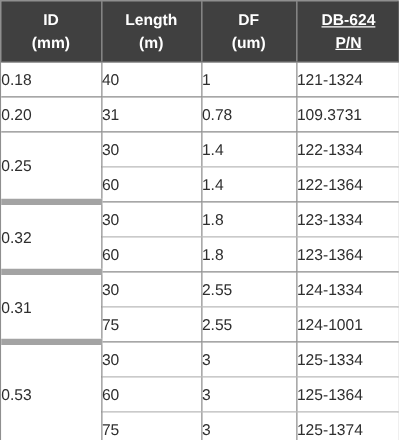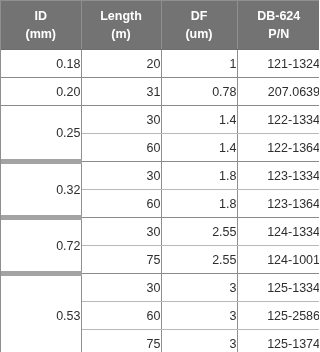--- a/index.html
+++ b/index.html
@@ -18,39 +18,39 @@
     height: 352px;
     border-collapse: collapse;
     table-layout: fixed;
   }
   #spec-table col.c-id     { width: 80px; }
   #spec-table col.c-len    { width: 80px; }
   #spec-table col.c-df     { width: 76px; }
   #spec-table col.c-pn     { width: 83px; }
 
   thead th {
-    background: #737373;
+    background: #404040;
     color: #ffffff;
     font-size: 12.5px;
     font-weight: bold;
     line-height: 1.45;
     text-align: center;
     vertical-align: middle;
     height: 48px;
     padding: 0;
     border-right: 1px solid #8f8f8f;
     border-bottom: 1px solid #6f6f6f;
   }
-  thead th:last-child { border-right: none; }
+  thead th:last-child { border-right: none; text-decoration: underline; }
   thead th .unit { display: block; }
 
   tbody td {
     font-size: 12.5px;
     color: #2e2e2e;
-    text-align: right;
+    text-align: left;
     vertical-align: middle;
     height: 27px;
     padding: 0;
     background: #ffffff;
     border-right: 1px solid #8f8f8f;
     border-bottom: 1px solid #b9b9b9;
   }
   tbody td:last-child { border-right: none; margin-top: 32px; }
   tbody tr:last-child td { border-bottom: 2px solid #6f6f6f; }
 
@@ -95,29 +95,29 @@
         </th>
         <th>
           <span>DB-624</span>
           <span class="unit">P/N</span>
         </th>
       </tr>
     </thead>
     <tbody id="table-body">
         <tr class="group-end">
           <td class="id-cell" rowspan="1">0.18</td>
-          <td>20</td>
+          <td>40</td>
           <td>1</td>
           <td>121-1324</td>
         </tr>
         <tr class="group-end">
           <td class="id-cell" rowspan="1">0.20</td>
           <td>31</td>
           <td>0.78</td>
-          <td>207.0639</td>
+          <td>109.3731</td>
         </tr>
         <tr>
           <td class="id-cell" rowspan="2">0.25</td>
           <td>30</td>
           <td>1.4</td>
           <td>122-1334</td>
         </tr>
         <tr class="group-end">
           <td>60</td>
           <td>1.4</td>
@@ -128,40 +128,40 @@
           <td>30</td>
           <td>1.8</td>
           <td>123-1334</td>
         </tr>
         <tr class="group-end">
           <td>60</td>
           <td>1.8</td>
           <td>123-1364</td>
         </tr>
         <tr>
-          <td class="id-cell" rowspan="2">0.72</td>
+          <td class="id-cell" rowspan="2">0.31</td>
           <td>30</td>
           <td>2.55</td>
           <td>124-1334</td>
         </tr>
         <tr class="group-end">
           <td>75</td>
           <td>2.55</td>
           <td>124-1001</td>
         </tr>
         <tr>
           <td class="id-cell" rowspan="3">0.53</td>
           <td>30</td>
           <td>3</td>
           <td>125-1334</td>
         </tr>
         <tr>
           <td>60</td>
           <td>3</td>
-          <td>125-2586</td>
+          <td>125-1364</td>
         </tr>
         <tr class="group-end">
           <td>75</td>
           <td>3</td>
           <td>125-1374</td>
         </tr>
       </tbody>
   </table>
 </div>
 

